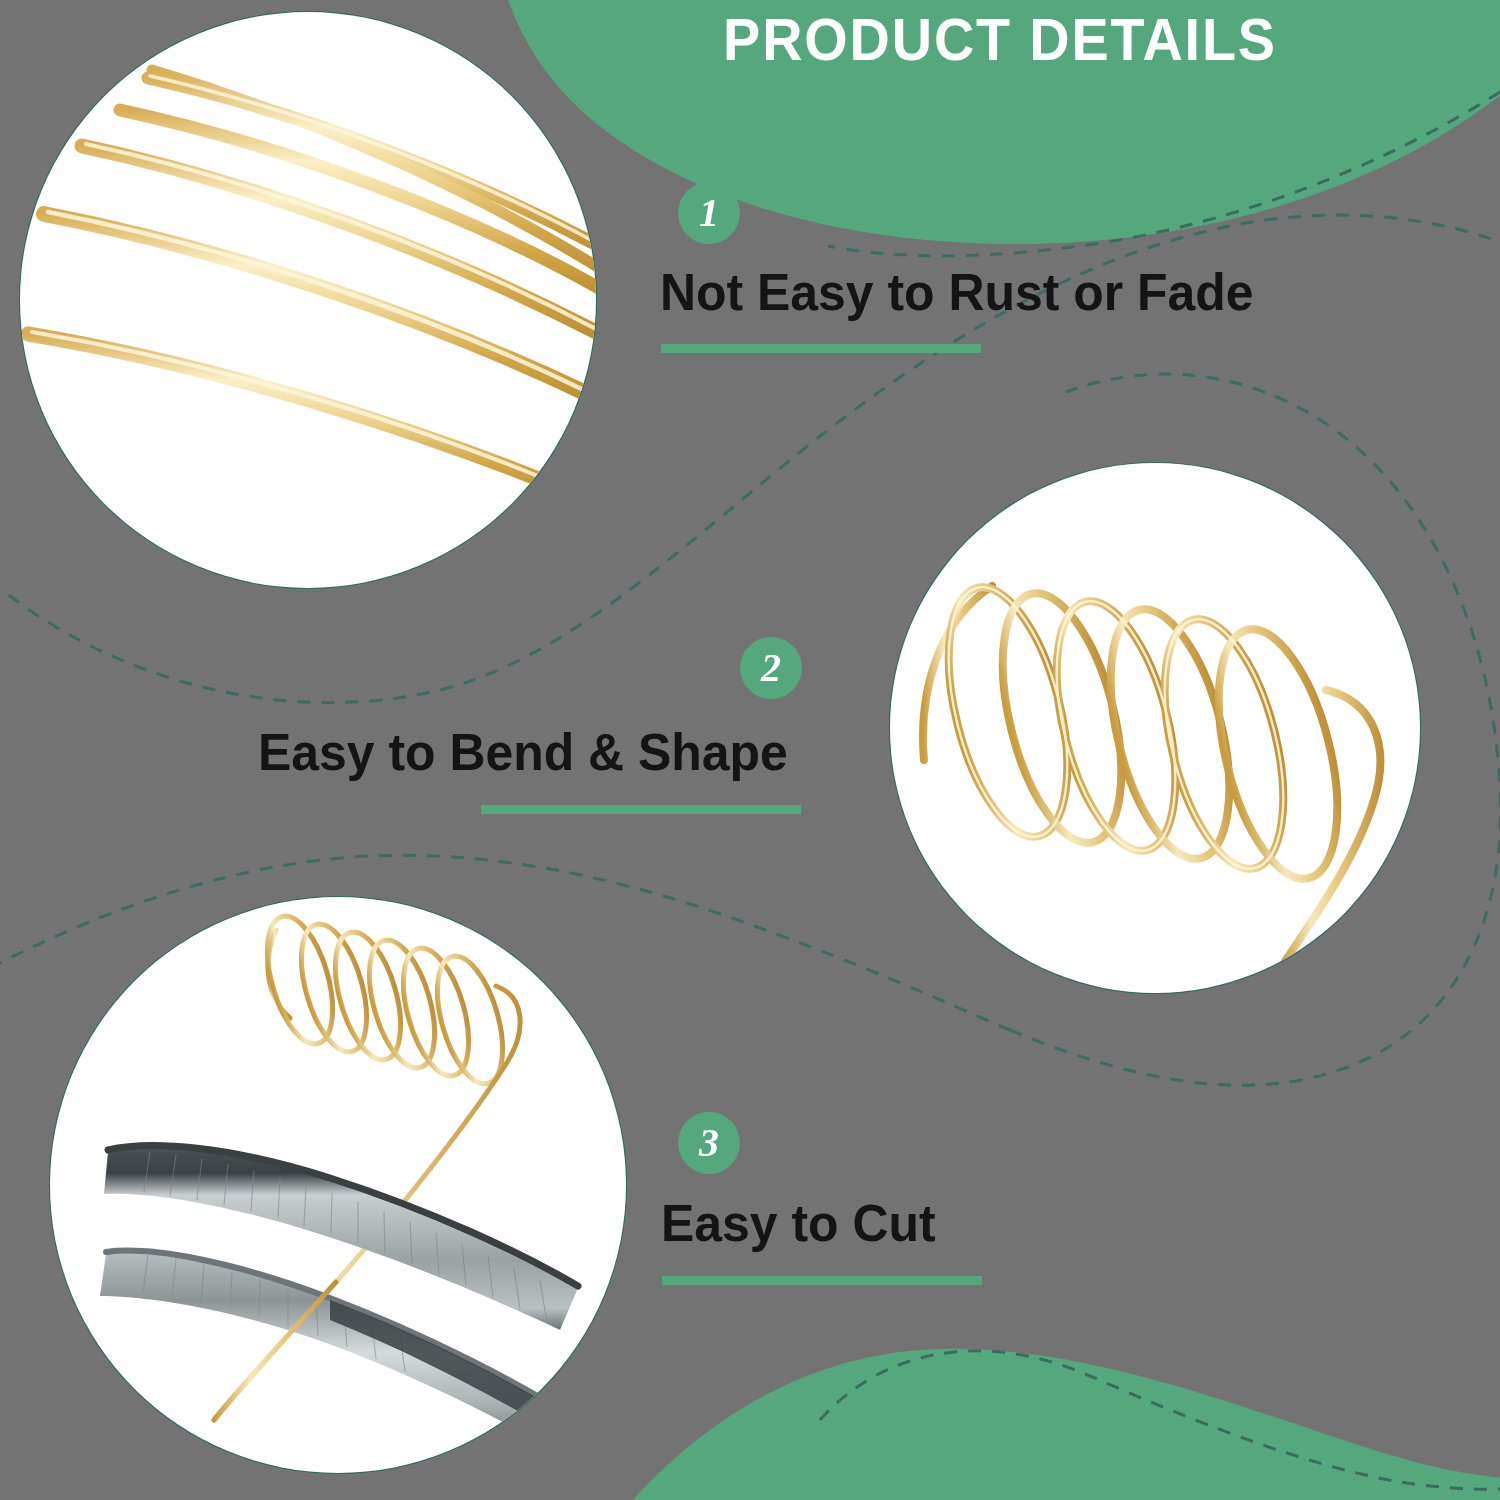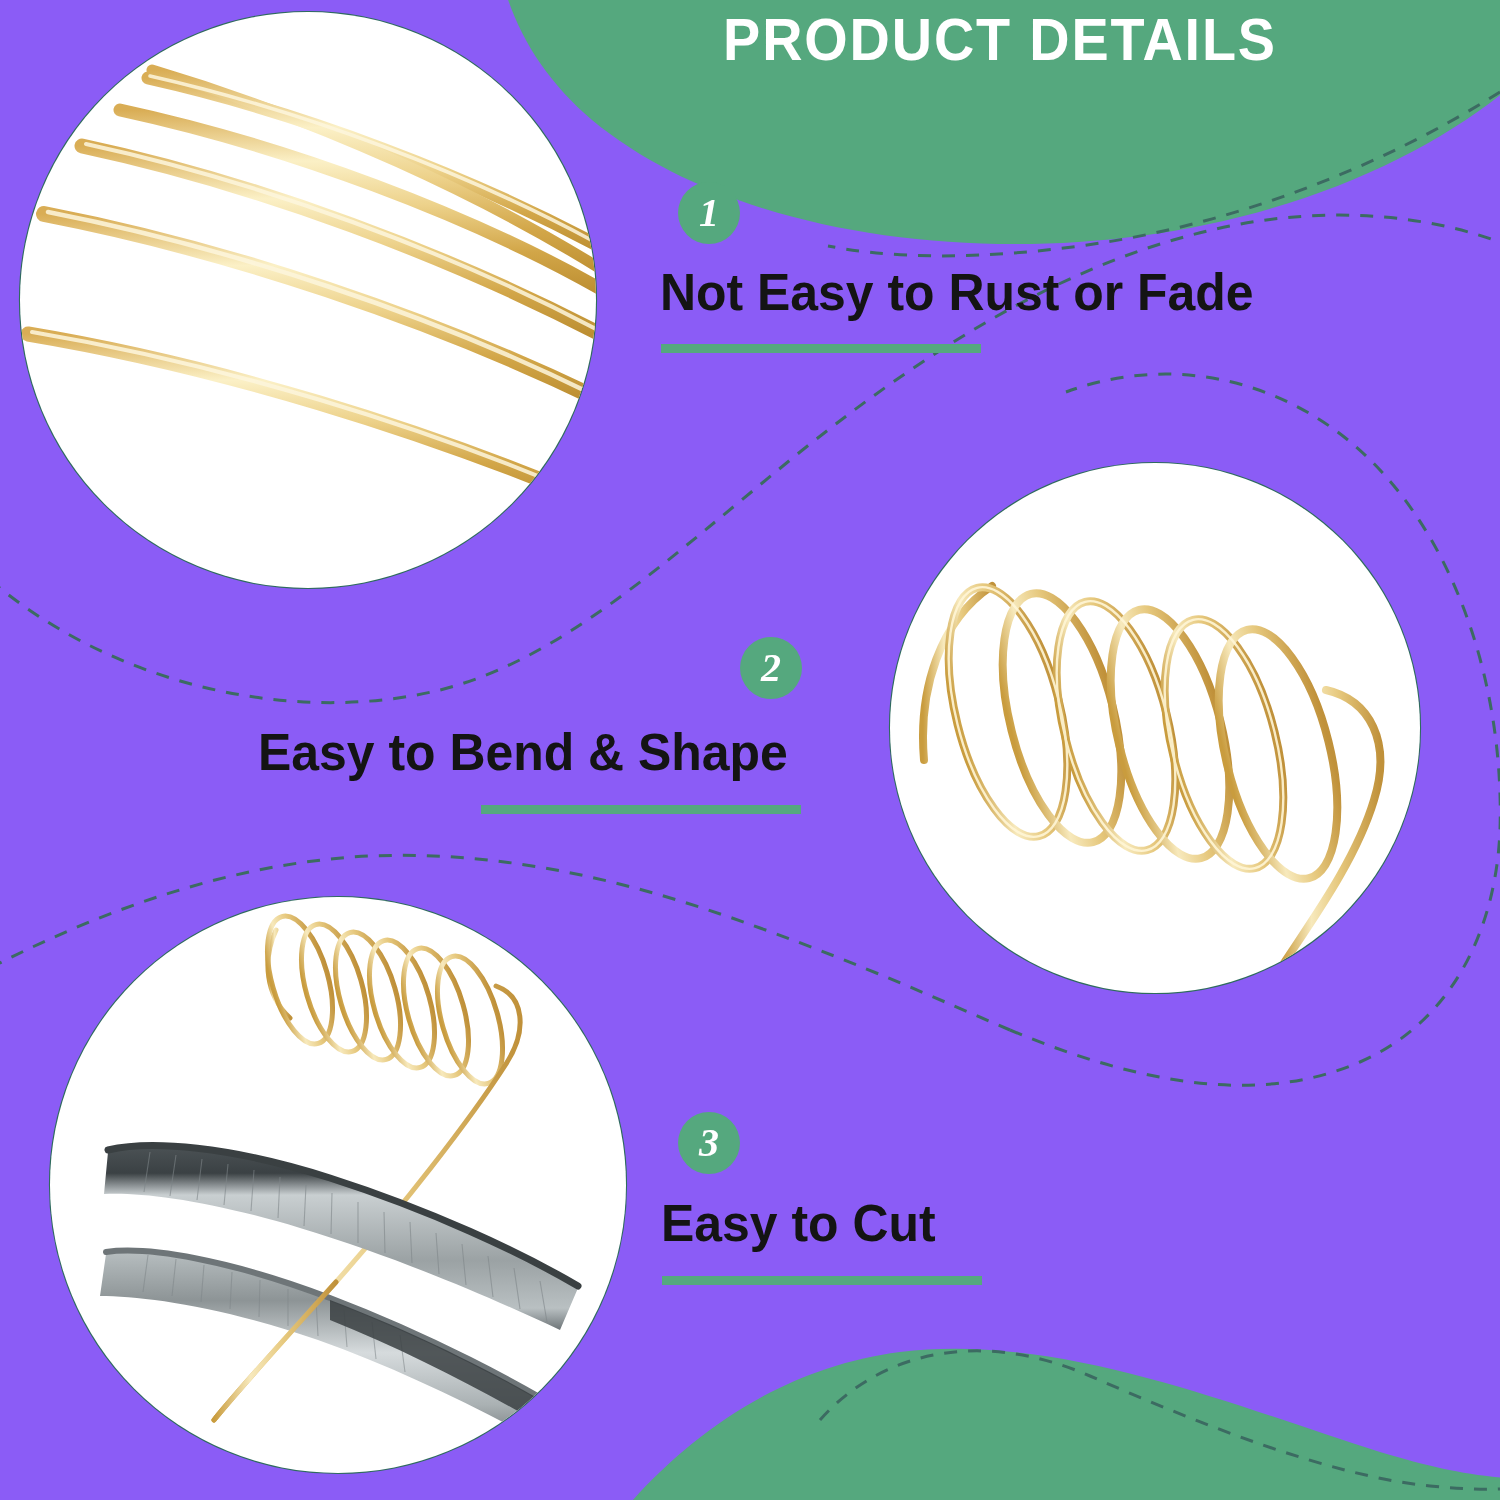--- a/index.html
+++ b/index.html
@@ -7,21 +7,21 @@
     padding: 0;
     background: #ffffff;
   }
   body {
     font-family: "Liberation Sans", sans-serif;
   }
   #page {
     position: relative;
     width: 1500px;
     height: 1500px;
-    background: #8b5cf6;
+    background: #737373;
     overflow: hidden;
   }
   #bg-layer, #photo-layer {
     position: absolute;
     left: 0;
     top: 0;
     width: 1500px;
     height: 1500px;
   }
   

